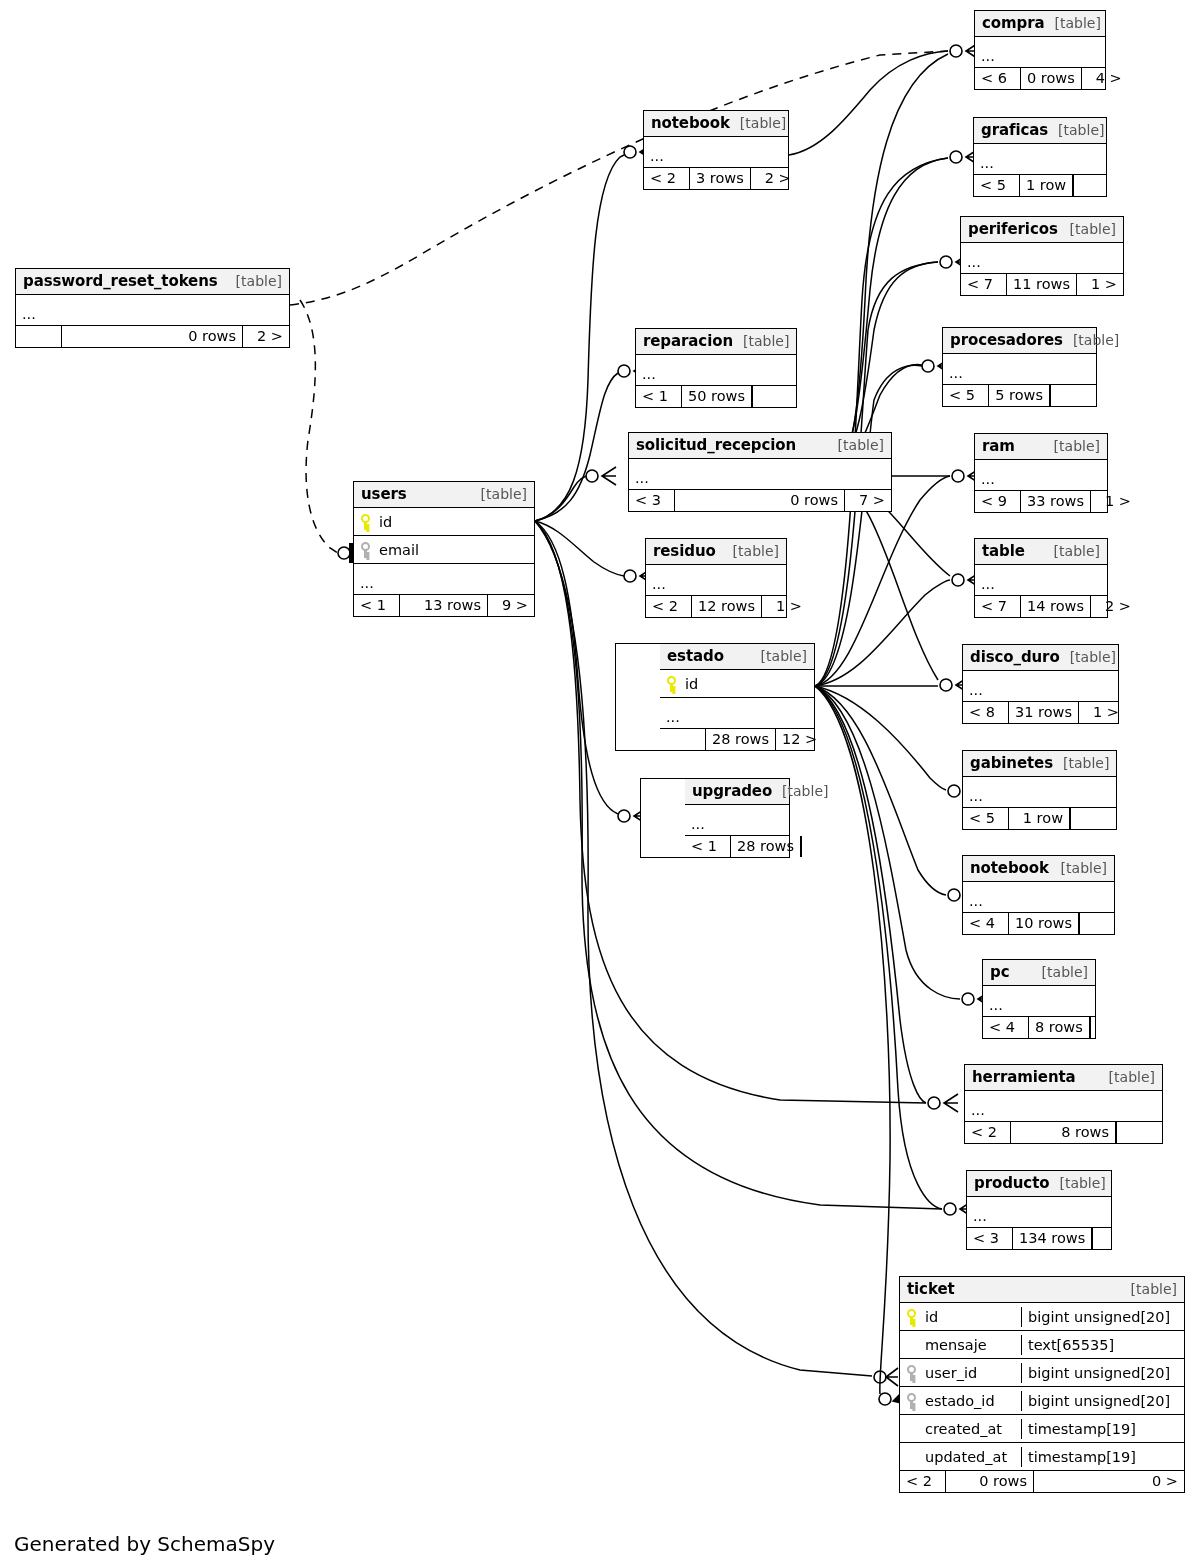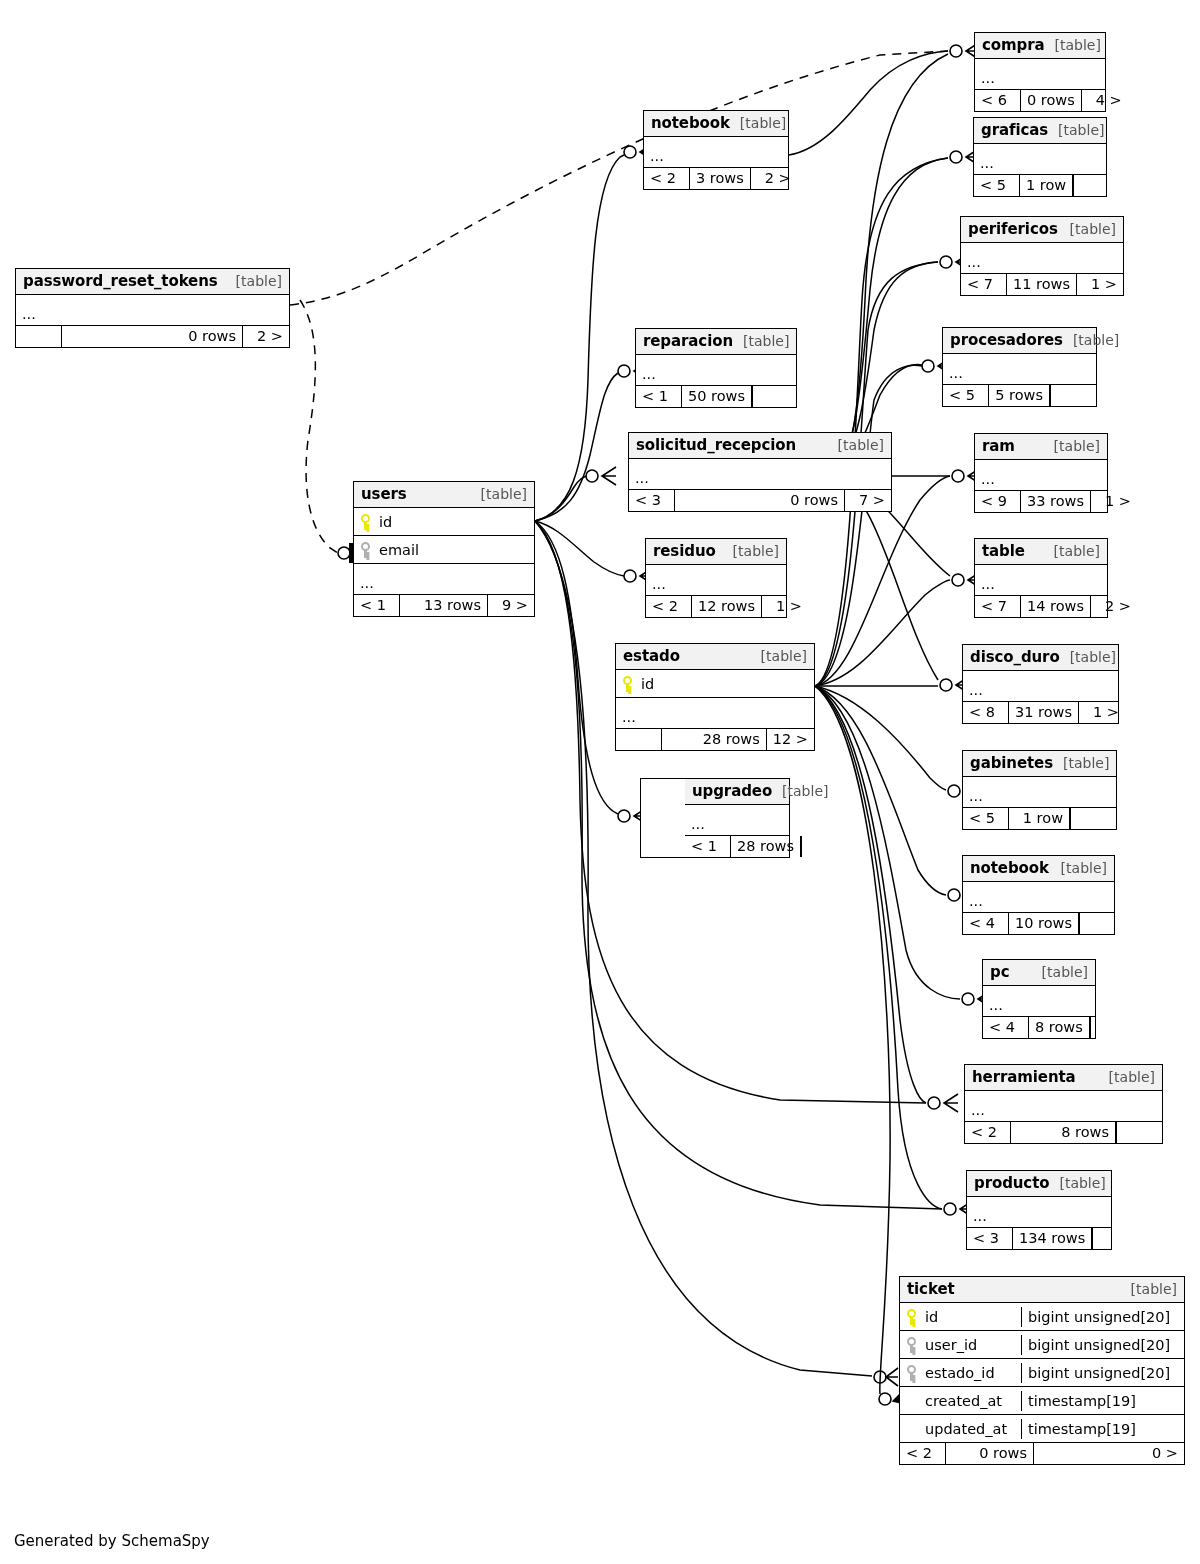--- a/index.html
+++ b/index.html
@@ -123,21 +123,21 @@
     background:currentColor;
     box-shadow:2.4px 2px 0 0 currentColor;
   }
   .key.pk{color:#e8e800;}
   .key.fk{color:#b0b0b0;}
   .nokey{display:inline-block;width:9px;flex:0 0 auto;margin-left:3px;margin-right:3px;}
   .credit{
     position:absolute;
     left:14px;
     top:1532px;
-    font-size:15px;
+    font-size:20px;
     color:#000;
   }
 </style>
 </head>
 <body>
 
 <div id="canvas">
 
   <svg id="edges" viewBox="0 0 1200 1564" xmlns="http://www.w3.org/2000/svg">
     <defs>
@@ -322,21 +322,21 @@
           <span class="nm">residuo</span>
           <span class="tag">[table]</span>
         </div>
         <div class="ellip">...</div>
         <div class="foot">
           <div class="f-l" style="min-width: 46px;">&lt; 2</div>
           <div class="f-c">12 rows</div>
           <div class="f-r" style="min-width: 46px;">1 &gt;</div>
         </div>
       </div>
-      <div class="tbl" style="left: 615px; top: 643px; width: 200px;">
+      <div class="tbl" style="left: 615px; top: 643px; width: 200px; padding-left: 44px;">
         <div class="hdr">
           <span class="nm">estado</span>
           <span class="tag">[table]</span>
         </div>
         <div class="row split">
           <div class="cn">
             <span class="key pk"></span>
             <span>id</span>
           </div>
         </div>
@@ -352,21 +352,21 @@
           <span class="nm">upgradeo</span>
           <span class="tag">[table]</span>
         </div>
         <div class="ellip">...</div>
         <div class="foot">
           <div class="f-l" style="min-width: 46px;">&lt; 1</div>
           <div class="f-c">28 rows</div>
           <div class="f-r" style="min-width: 46px; border-left: 1.2px solid rgb(0, 0, 0);"></div>
         </div>
       </div>
-      <div class="tbl" style="left: 974px; top: 10px; width: 132px; margin-top: 22px;">
+      <div class="tbl" style="left: 974px; top: 10px; width: 132px;">
         <div class="hdr">
           <span class="nm">compra</span>
           <span class="tag">[table]</span>
         </div>
         <div class="ellip">...</div>
         <div class="foot">
           <div class="f-l" style="min-width: 46px;">&lt; 6</div>
           <div class="f-c">0 rows</div>
           <div class="f-r" style="min-width: 46px;">4 &gt;</div>
         </div>
@@ -510,20 +510,27 @@
         </div>
         <div class="row split">
           <div class="cn">
             <span class="key pk"></span>
             <span>id</span>
           </div>
           <div class="ct">bigint unsigned[20]</div>
         </div>
         <div class="row split">
           <div class="cn">
+            <span class="nokey"></span>
+            <span>mensaje</span>
+          </div>
+          <div class="ct">text[65535]</div>
+        </div>
+        <div class="row split">
+          <div class="cn">
             <span class="key fk"></span>
             <span>user_id</span>
           </div>
           <div class="ct">bigint unsigned[20]</div>
         </div>
         <div class="row split">
           <div class="cn">
             <span class="key fk"></span>
             <span>estado_id</span>
           </div>

